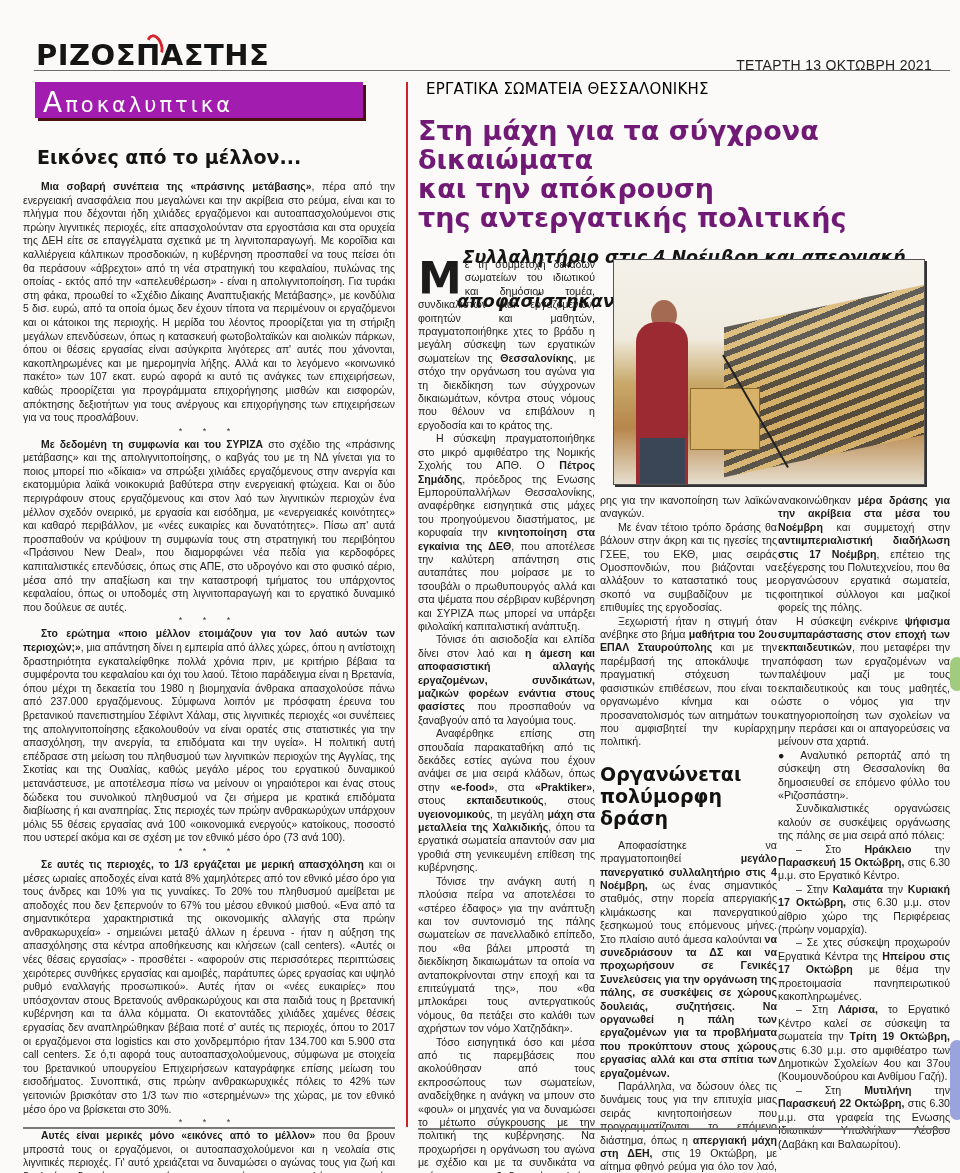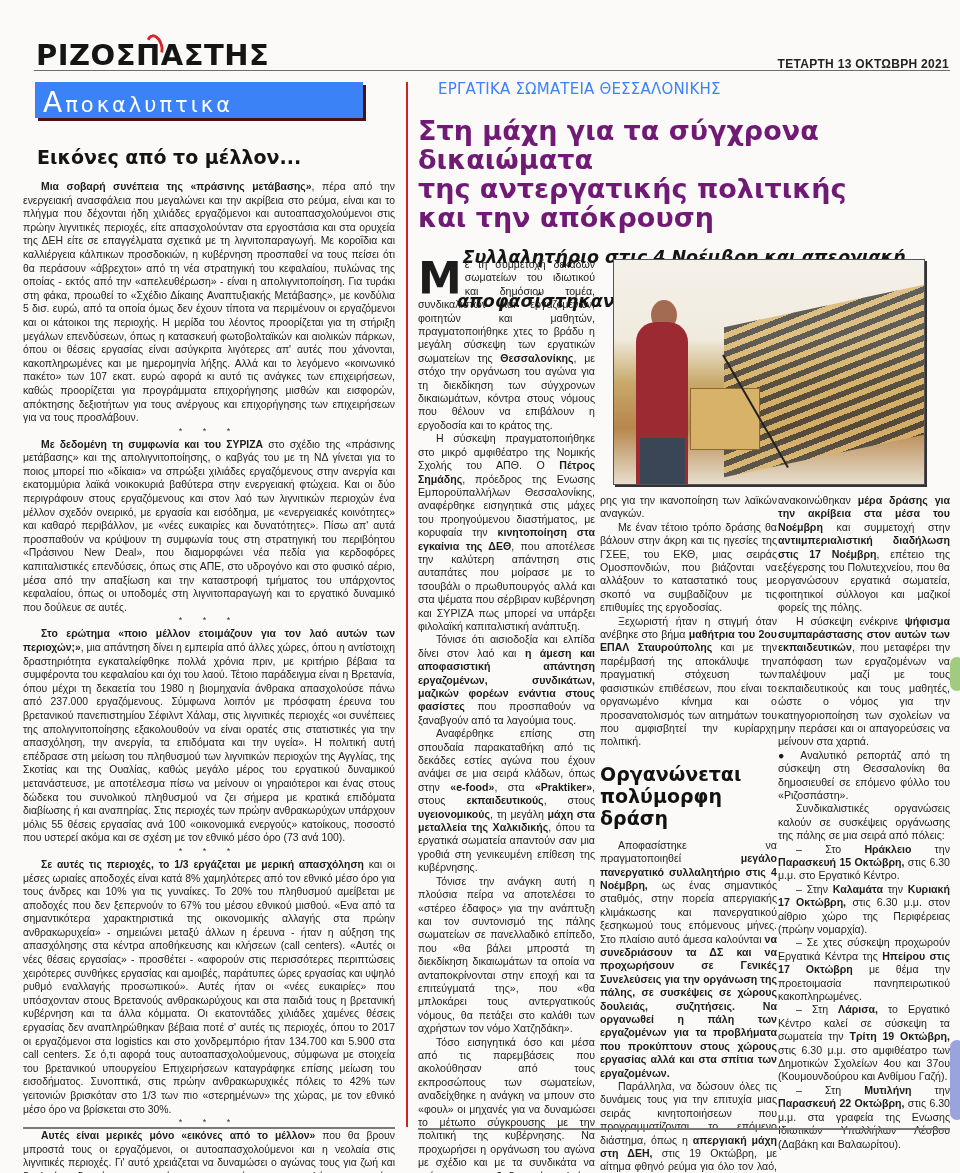--- a/index.html
+++ b/index.html
@@ -1,41 +1,41 @@
 <!DOCTYPE html>
 <html><head>
 <meta charset="utf-8">
 <style>
   * { box-sizing: border-box; margin: 0; padding: 0; }
   html, body { width: 960px; height: 1173px; background: #fbfaf8; overflow: hidden; }
   body { font-family: "Liberation Sans", sans-serif; color: #1a1a1a; position: relative; }
 
   .masthead { position: absolute; left: 36px; top: 38px; font-family: "DejaVu Sans", sans-serif; font-weight: bold; font-size: 29px; letter-spacing: 0.5px; color: #151515; }
   .masthead .logo-mark { display: inline-block; position: absolute; left: 111px; top: -4px; width: 16px; height: 24px; border: 3px solid #d8232a; border-radius: 50% 50% 50% 0; border-bottom-color: transparent; border-left-color: transparent; transform: rotate(-20deg); }
-  .date { position: absolute; right: 11px; top: 57px; font-size: 12px; font-weight: bold; letter-spacing: 0.3px; color: #222; }
+  .date { position: absolute; right: 28px; top: 57px; font-size: 14px; font-weight: normal; letter-spacing: 0.3px; color: #222; }
   .top-rule { position: absolute; left: 34px; right: 10px; top: 70px; height: 1px; background: #6d6d6d; }
 
   
   .left { position: absolute; left: 23px; top: 82px; width: 372px; }
-  .banner { background: #3b82f6; height: 36px; width: 328px; margin-left: 12px; box-shadow: 3px 3px 0 #4c1212; position: relative; }
+  .banner { background: #a21caf; height: 36px; width: 328px; margin-left: 12px; box-shadow: 3px 3px 0 #4c1212; position: relative; }
   .banner span { position: absolute; left: 8px; top: 4px; color: #fff; font-family: "DejaVu Sans", sans-serif; font-size: 21px; letter-spacing: 3px; }
   .banner span::first-letter { font-size: 28px; }
   .subhead { font-family: "DejaVu Sans", sans-serif; font-weight: bold; font-size: 19px; margin: 28px 0 0 14px; color: #141414; }
   .body-text { font-size: 10.4px; line-height: 13.6px; text-align: justify; color: #1c1c1c; }
   .left .body-text { margin-top: 12px; }
   .para { text-indent: 18px; }
   .stars { text-align: center; font-size: 9px; letter-spacing: 9px; color: #333; height: 13px; line-height: 13px; }
   b { font-weight: bold; }
   .left-bottom-rule { position: absolute; left: 23px; top: 1127px; width: 372px; height: 2px; background: #7a7a7a; }
 
   .red-divider { position: absolute; left: 406px; top: 82px; width: 2px; height: 1045px; background: #c8242a; }
 
   
   .right { position: absolute; left: 418px; top: 80px; width: 532px; }
-  .kicker { font-family: "DejaVu Sans", sans-serif; font-size: 15px; color: #3b82f6; margin-left: 20px; letter-spacing: 0.2px; }
+  .kicker { font-family: "DejaVu Sans", sans-serif; font-size: 15px; color: #000000; margin-left: 8px; letter-spacing: 0.2px; }
   .headline { font-family: "DejaVu Sans", sans-serif; font-weight: bold; font-size: 27px; line-height: 29px; color: #701a75; margin-top: 18px; }
   .standfirst { font-family: "DejaVu Sans", sans-serif; font-weight: bold; font-style: italic; font-size: 17.5px; line-height: 22px; text-align: center; color: #151515; margin-top: 14px; }
 
   .col { position: absolute; width: 177px; }
   .col .body-text { font-size: 10.6px; line-height: 13.4px; }
   .dropcap { float: left; font-family: "DejaVu Sans", sans-serif; font-weight: bold; font-size: 44px; line-height: 38px; margin: 2px 3px 0 0; }
   .photo { position: absolute; left: 613px; top: 259px; width: 312px; height: 226px; border: 1px solid #555; box-shadow: 2px 2px 0 #333; overflow: hidden; background: linear-gradient(180deg, #f4f1ea 0%, #f0ebde 35%, #c8a86a 55%, #b7864b 75%, #e7dfcf 100%); }
   .photo .seats { position: absolute; left: 110px; top: 45px; width: 210px; height: 150px; background: repeating-linear-gradient(170deg, #3c3a35 0px, #3c3a35 6px, #d9b46b 6px, #d9b46b 12px); opacity: 0.8; transform: skewY(-12deg); }
   .photo .speaker { position: absolute; left: 22px; top: 62px; width: 52px; height: 165px; background: #9b2a33; border-radius: 20px 20px 0 0; }
   .photo .head { position: absolute; left: 37px; top: 40px; width: 26px; height: 30px; background: #a56b52; border-radius: 50%; }
@@ -78,64 +78,64 @@
   </div>
 </div>
 <div class="left-bottom-rule"></div>
 
 <div class="red-divider"></div>
 
 <div class="right">
   <div class="kicker">ΕΡΓΑΤΙΚΑ ΣΩΜΑΤΕΙΑ ΘΕΣΣΑΛΟΝΙΚΗΣ</div>
   <div class="headline">
     <div>Στη μάχη για τα σύγχρονα δικαιώματα</div>
+    <div>και την απόκρουση</div>
     <div>της αντεργατικής πολιτικής</div>
-    <div>και την απόκρουση</div>
   </div>
   <div class="standfirst">
     <div>Συλλαλητήριο στις 4 Νοέμβρη και απεργιακή κλιμάκωση</div>
     <div>αποφασίστηκαν στη χτεσινή μεγάλη σύσκεψη</div>
   </div>
 </div>
 
 <div class="photo" title="Ομιλητής στο βήμα μπροστά σε αμφιθέατρο με συμμετέχοντες στη σύσκεψη">
   <div class="seats"></div>
   <div class="head"></div>
   <div class="speaker"></div>
   <div class="legs"></div>
   <div class="podium"></div>
   <div class="mic"></div>
 </div>
 
 <div class="col" style="left:418px; top:258px;">
   <div class="body-text">
     <p><span class="dropcap">Μ</span><span>ε τη συμμετοχή δεκάδων σωματείων του ιδιωτικού και δημόσιου τομέα, συνδικαλιστών και εργαζομένων, φοιτητών και μαθητών, πραγματοποιήθηκε χτες το βράδυ η μεγάλη σύσκεψη των εργατικών σωματείων της </span><b>Θεσσαλονίκης</b><span>, με στόχο την οργάνωση του αγώνα για τη διεκδίκηση των σύγχρονων δικαιωμάτων, κόντρα στους νόμους που θέλουν να επιβάλουν η εργοδοσία και το κράτος της.</span></p>
     <p class="para"><span>Η σύσκεψη πραγματοποιήθηκε στο μικρό αμφιθέατρο της Νομικής Σχολής του ΑΠΘ. Ο </span><b>Πέτρος Σημάδης</b><span>, πρόεδρος της Ενωσης Εμποροϋπαλλήλων Θεσσαλονίκης, αναφέρθηκε εισηγητικά στις μάχες του προηγούμενου διαστήματος, με κορυφαία την </span><b>κινητοποίηση στα εγκαίνια της ΔΕΘ</b><span>, που αποτέλεσε την καλύτερη απάντηση στις αυταπάτες που μοίρασε με το τσουβάλι ο πρωθυπουργός αλλά και στα ψέματα που σέρβιραν κυβέρνηση και ΣΥΡΙΖΑ πως μπορεί να υπάρξει φιλολαϊκή καπιταλιστική ανάπτυξη.</span></p>
-    <p class="para"><span>Τόνισε ότι αισιοδοξία και ελπίδα δίνει στον λαό και </span><b>η άμεση και αποφασιστική απάντηση εργαζομένων, συνδικάτων, μαζικών φορέων ενάντια στους φασίστες</b><span> που προσπαθούν να ξαναβγούν από τα λαγούμια τους.</span></p>
+    <p class="para"><span>Τόνισε ότι αισιοδοξία και ελπίδα δίνει στον λαό και </span><b>η άμεση και αποφασιστική αλλαγής εργαζομένων, συνδικάτων, μαζικών φορέων ενάντια στους φασίστες</b><span> που προσπαθούν να ξαναβγούν από τα λαγούμια τους.</span></p>
     <p class="para"><span>Αναφέρθηκε επίσης στη σπουδαία παρακαταθήκη από τις δεκάδες εστίες αγώνα που έχουν ανάψει σε μια σειρά κλάδων, όπως στην </span><b>«e-food»</b><span>, στα </span><b>«Praktiker»</b><span>, στους </span><b>εκπαιδευτικούς</b><span>, στους </span><b>υγειονομικούς</b><span>, τη μεγάλη </span><b>μάχη στα μεταλλεία της Χαλκιδικής</b><span>, όπου τα εργατικά σωματεία απαντούν σαν μια γροθιά στη γενικευμένη επίθεση της κυβέρνησης.</span></p>
     <p class="para">Τόνισε την ανάγκη αυτή η πλούσια πείρα να αποτελέσει το «στέρεο έδαφος» για την ανάπτυξη και τον συντονισμό της πάλης σωματείων σε πανελλαδικό επίπεδο, που «θα βάλει μπροστά τη διεκδίκηση δικαιωμάτων τα οποία να ανταποκρίνονται στην εποχή και τα επιτεύγματά της», που «θα μπλοκάρει τους αντεργατικούς νόμους, θα πετάξει στο καλάθι των αχρήστων τον νόμο Χατζηδάκη».</p>
     <p class="para">Τόσο εισηγητικά όσο και μέσα από τις παρεμβάσεις που ακολούθησαν από τους εκπροσώπους των σωματείων, αναδείχθηκε η ανάγκη να μπουν στο «φουλ» οι μηχανές για να δυναμώσει το μέτωπο σύγκρουσης με την πολιτική της κυβέρνησης. Να προχωρήσει η οργάνωση του αγώνα με σχέδιο και με τα συνδικάτα να φτάνουν με το εξειδικευμένο πλαίσιο πάλης και στον τελευταίο χώρο δουλειάς. Για να οργανωθεί ένα πλατύ, μαζικό, πανελλαδικό μέτωπο που θα μπει μπροστά-</p>
   </div>
 </div>
 
 <div class="col" style="left:600px; top:494px;">
   <div class="body-text">
     <p>ρης για την ικανοποίηση των λαϊκών αναγκών.</p>
     <p class="para">Με έναν τέτοιο τρόπο δράσης θα βάλουν στην άκρη και τις ηγεσίες της ΓΣΕΕ, του ΕΚΘ, μιας σειράς Ομοσπονδιών, που βιάζονται να αλλάξουν το καταστατικό τους με σκοπό να συμβαδίζουν με τις επιθυμίες της εργοδοσίας.</p>
     <p class="para"><span>Ξεχωριστή ήταν η στιγμή όταν ανέβηκε στο βήμα </span><b>μαθήτρια του 2ου ΕΠΑΛ Σταυρούπολης</b><span> και με την παρέμβασή της αποκάλυψε την πραγματική στόχευση των φασιστικών επιθέσεων, που είναι το οργανωμένο κίνημα και ο προσανατολισμός των αιτημάτων του που αμφισβητεί την κυρίαρχη πολιτική.</span></p>
     <div class="subhead2">Οργανώνεται πολύμορφη δράση</div>
     <p class="para"><span>Αποφασίστηκε να πραγματοποιηθεί </span><b>μεγάλο πανεργατικό συλλαλητήριο στις 4 Νοέμβρη,</b><span> ως ένας σημαντικός σταθμός, στην πορεία απεργιακής κλιμάκωσης και πανεργατικού ξεσηκωμού τους επόμενους μήνες. Στο πλαίσιο αυτό άμεσα καλούνται </span><b>να συνεδριάσουν τα ΔΣ και να προχωρήσουν σε Γενικές Συνελεύσεις για την οργάνωση της πάλης, σε συσκέψεις σε χώρους δουλειάς, συζητήσεις. Να οργανωθεί η πάλη των εργαζομένων για τα προβλήματα που προκύπτουν στους χώρους εργασίας αλλά και στα σπίτια των εργαζομένων.</b></p>
     <p class="para"><span>Παράλληλα, να δώσουν όλες τις δυνάμεις τους για την επιτυχία μιας σειράς κινητοποιήσεων που προγραμματίζονται το επόμενο διάστημα, όπως η </span><b>απεργιακή μάχη στη ΔΕΗ,</b><span> στις 19 Οκτώβρη, με αίτημα φθηνό ρεύμα για όλο τον λαό, στους </span></p>
   </div>
 </div>
 
 <div class="col" style="left:778px; top:494px; width:172px;">
   <div class="body-text">
     <p><span>ανακοινώθηκαν </span><b>μέρα δράσης για την ακρίβεια στα μέσα του Νοέμβρη</b><span> και συμμετοχή στην </span><b>αντιιμπεριαλιστική διαδήλωση στις 17 Νοέμβρη</b><span>, επέτειο της εξέγερσης του Πολυτεχνείου, που θα οργανώσουν εργατικά σωματεία, φοιτητικοί σύλλογοι και μαζικοί φορείς της πόλης.</span></p>
-    <p class="para"><span>Η σύσκεψη ενέκρινε </span><b>ψήφισμα συμπαράστασης στον αυτών των εκπαιδευτικών</b><span>, που μεταφέρει την απόφαση των εργαζομένων να παλέψουν μαζί με τους εκπαιδευτικούς και τους μαθητές, ώστε ο νόμος για την κατηγοριοποίηση των σχολείων να μην περάσει και οι απαγορεύσεις να μείνουν στα χαρτιά.</span></p>
+    <p class="para"><span>Η σύσκεψη ενέκρινε </span><b>ψήφισμα συμπαράστασης στον εποχή των εκπαιδευτικών</b><span>, που μεταφέρει την απόφαση των εργαζομένων να παλέψουν μαζί με τους εκπαιδευτικούς και τους μαθητές, ώστε ο νόμος για την κατηγοριοποίηση των σχολείων να μην περάσει και οι απαγορεύσεις να μείνουν στα χαρτιά.</span></p>
     <p class="bullet">● Αναλυτικό ρεπορτάζ από τη σύσκεψη στη Θεσσαλονίκη θα δημοσιευθεί σε επόμενο φύλλο του «Ριζοσπάστη».</p>
     <p class="para">Συνδικαλιστικές οργανώσεις καλούν σε συσκέψεις οργάνωσης της πάλης σε μια σειρά από πόλεις:</p>
     <p class="para"><span>– Στο </span><b>Ηράκλειο</b><span> την </span><b>Παρασκευή 15 Οκτώβρη,</b><span> στις 6.30 μ.μ. στο Εργατικό Κέντρο.</span></p>
     <p class="para"><span>– Στην </span><b>Καλαμάτα</b><span> την </span><b>Κυριακή 17 Οκτώβρη,</b><span> στις 6.30 μ.μ. στον αίθριο χώρο της Περιφέρειας (πρώην νομαρχία).</span></p>
     <p class="para"><span>– Σε χτες σύσκεψη προχωρούν Εργατικά Κέντρα της </span><b>Ηπείρου</b><span> </span><b>στις 17 Οκτώβρη</b><span> με θέμα την προετοιμασία πανηπειρωτικού κακοπληρωμένες.</span></p>
     <p class="para"><span>– Στη </span><b>Λάρισα,</b><span> το Εργατικό Κέντρο καλεί σε σύσκεψη τα σωματεία την </span><b>Τρίτη 19 Οκτώβρη,</b><span> στις 6.30 μ.μ. στο αμφιθέατρο των Δημοτικών Σχολείων 4ου και 37ου (Κουμουνδούρου και Ανθίμου Γαζή).</span></p>
     <p class="para"><span>– Στη </span><b>Μυτιλήνη</b><span> την </span><b>Παρασκευή 22 Οκτώβρη,</b><span> στις 6.30 μ.μ. στα γραφεία της Ενωσης Ιδιωτικών Υπαλλήλων Λέσβου (Δαβάκη και Βαλαωρίτου).</span></p>
   </div>
 </div>
 

